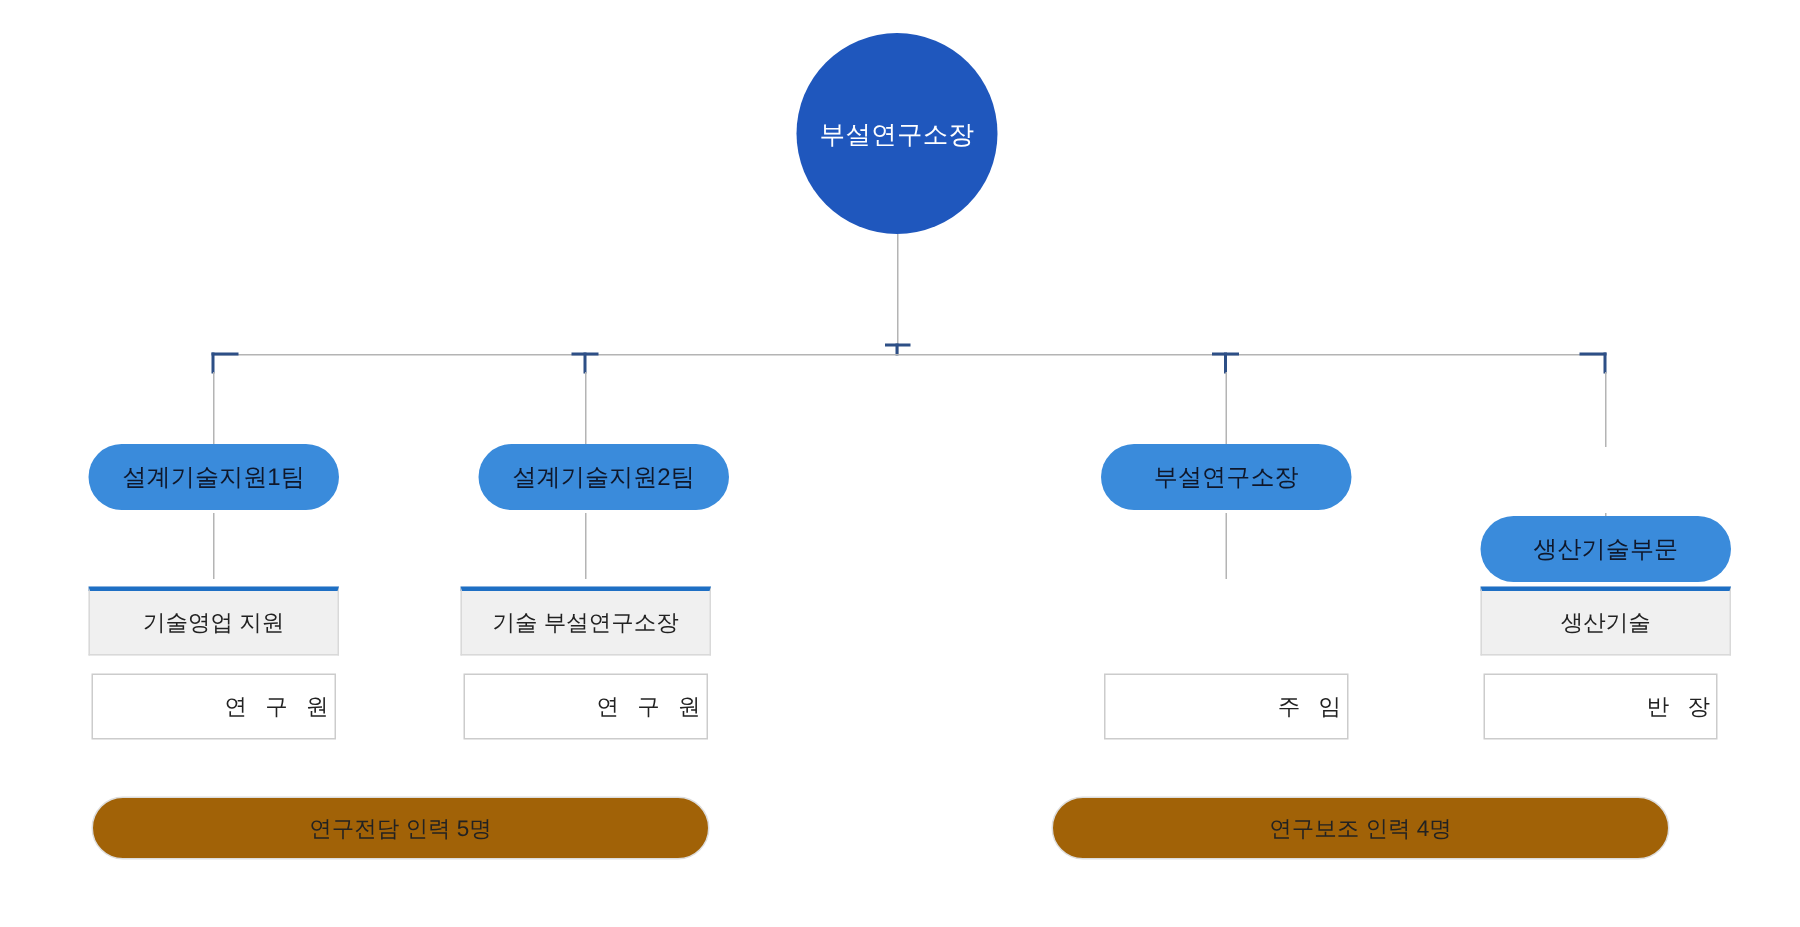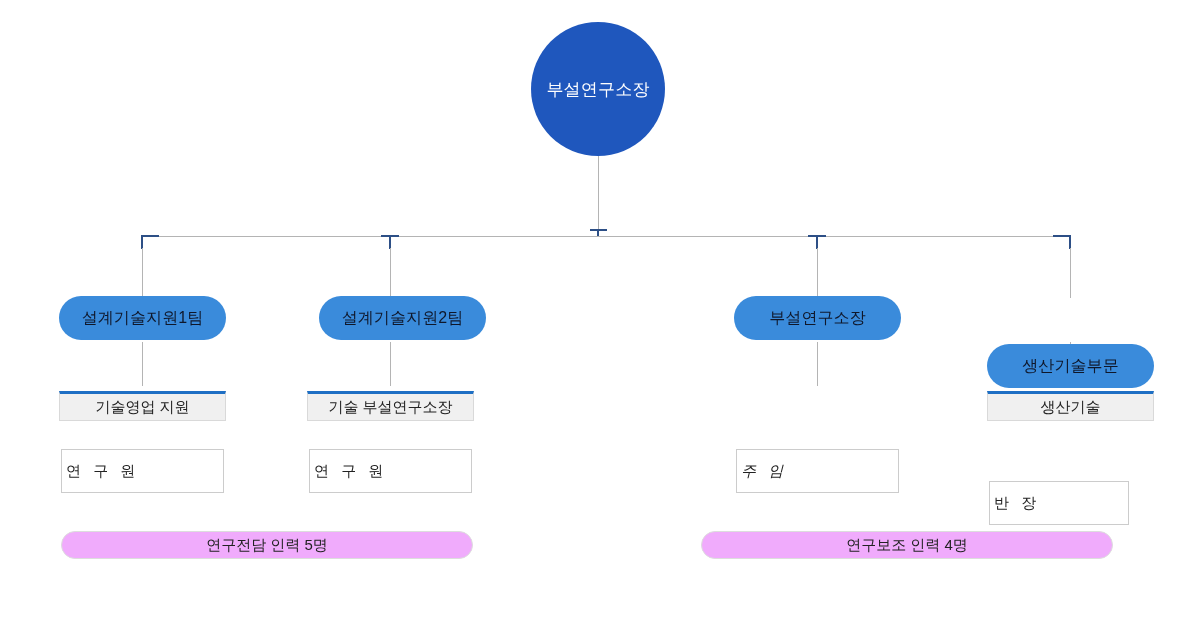--- a/index.html
+++ b/index.html
@@ -72,21 +72,21 @@
     color: #0f172a;
     font-size: 16px;
     font-weight: 400;
     white-space: nowrap;
     letter-spacing: 0.1px;
   }
 
   
   .role-box {
     position: absolute;
-    height: 30px;
+    height: 46px;
     background: #f0f0f0;
     border: 1px solid #d9d9d9;
     border-top: 3px solid #1e6fc4;
     display: flex;
     align-items: center;
     justify-content: center;
     z-index: 3;
   }
   .role-box .role-label {
     color: #222222;
@@ -95,37 +95,37 @@
   }
 
   
   .title-box {
     position: absolute;
     height: 44px;
     background: #ffffff;
     border: 1px solid #cccccc;
     display: flex;
     align-items: center;
-    justify-content: flex-start;
+    justify-content: flex-end;
     z-index: 3;
   }
   .title-box .title-label {
     color: #222222;
     font-size: 15px;
     letter-spacing: 4px;
     text-indent: 4px;
     white-space: nowrap;
   }
 
   
   .summary-bar {
     position: absolute;
-    height: 28px;
+    height: 42px;
     border-radius: 21px;
-    background: #f0abfc;
+    background: #a16207;
     border: 1px solid #dddddd;
     display: flex;
     align-items: center;
     justify-content: center;
     z-index: 3;
   }
   .summary-bar .summary-label {
     color: #222222;
     font-size: 15px;
     white-space: nowrap;
@@ -183,31 +183,31 @@
   <div class="role-box" style="left:307px; top:391px; width:167px;">
     <span class="role-label">기술 부설연구소장</span>
   </div>
   <div class="title-box" style="left:309px; top:449px; width:163px;">
     <span class="title-label">연 구 원</span>
   </div>
 
   <div class="pill" style="left:734px; top:296px; width:167px;">
     <span class="pill-label">부설연구소장</span>
   </div>
-  <div class="title-box" style="left:736px; top:449px; width:163px;font-style:italic;">
+  <div class="title-box" style="left:736px; top:449px; width:163px;">
     <span class="title-label">주 임</span>
   </div>
 
   <div class="pill" style="left:987px; top:296px; width:167px;margin-top:48px;">
     <span class="pill-label">생산기술부문</span>
   </div>
   <div class="role-box" style="left:987px; top:391px; width:167px;">
     <span class="role-label">생산기술</span>
   </div>
-  <div class="title-box" style="left:989px; top:449px; width:140px;margin-top:32px;">
+  <div class="title-box" style="left:989px; top:449px; width:156px;">
     <span class="title-label">반 장</span>
   </div>
 
   <div class="summary-bar" style="left:61px; top:531px; width:412px;">
     <span class="summary-label">연구전담 인력 5명</span>
   </div>
   <div class="summary-bar" style="left:701px; top:531px; width:412px;">
     <span class="summary-label">연구보조 인력 4명</span>
   </div>
 

